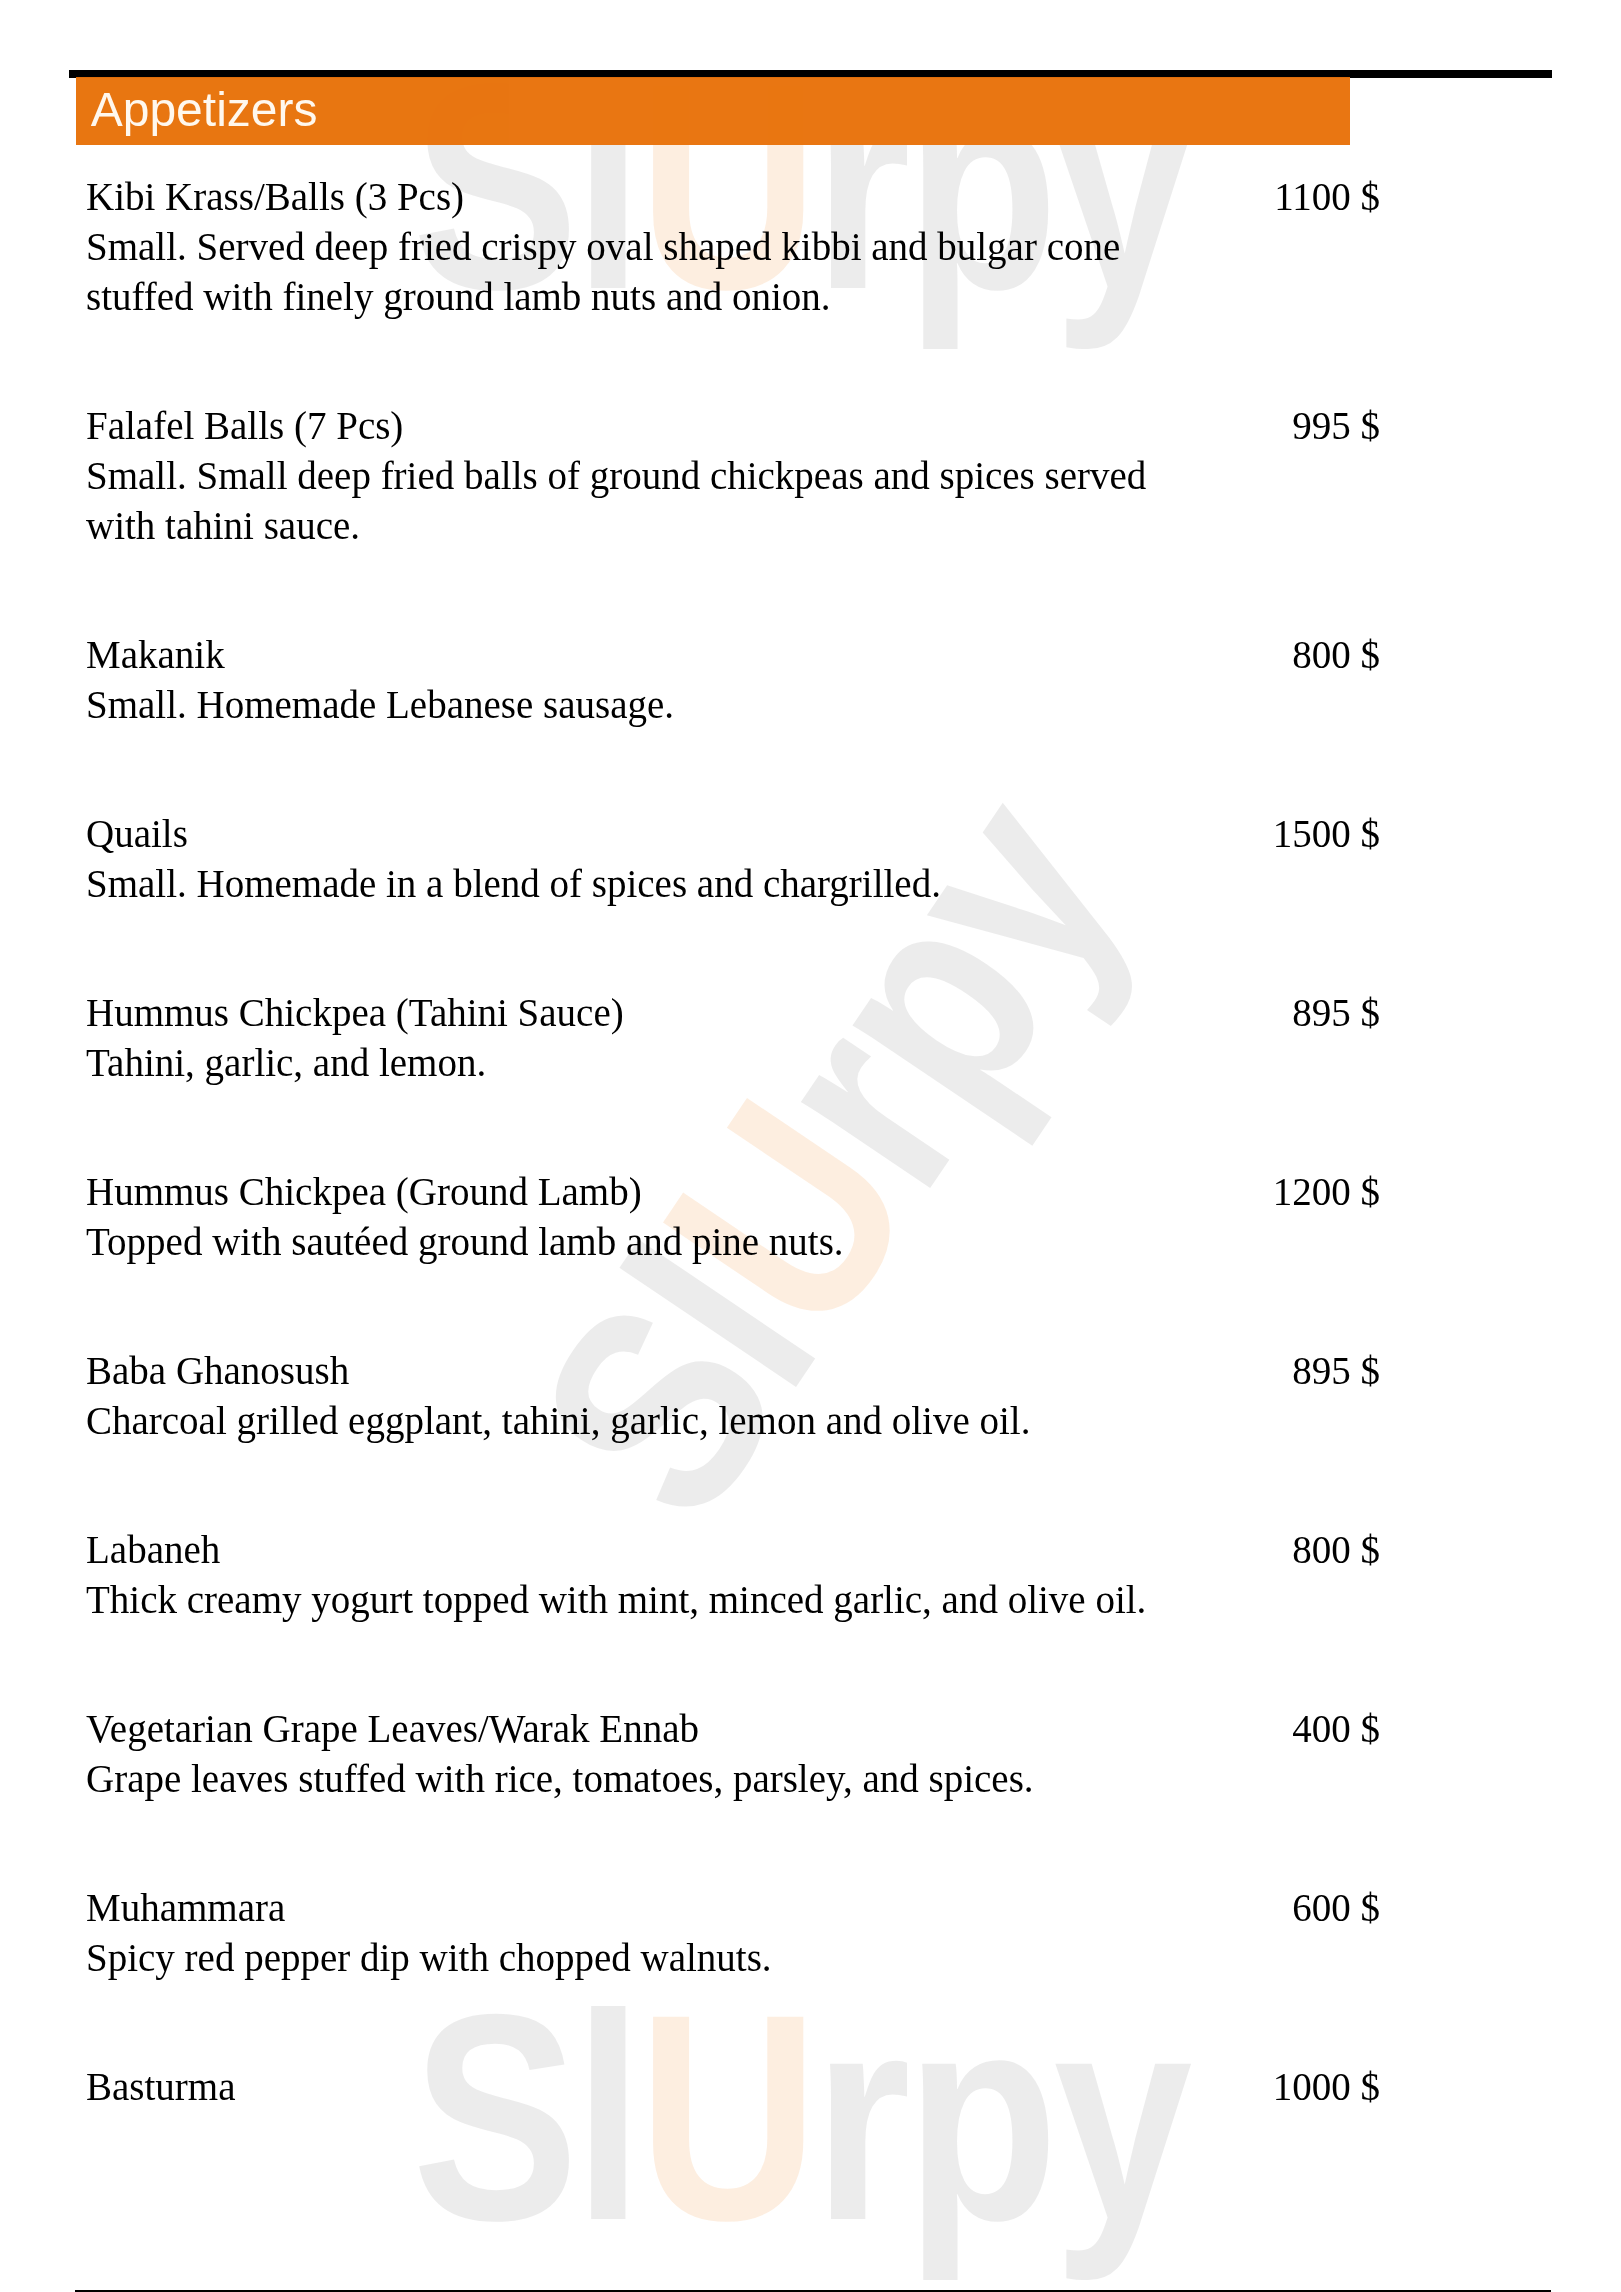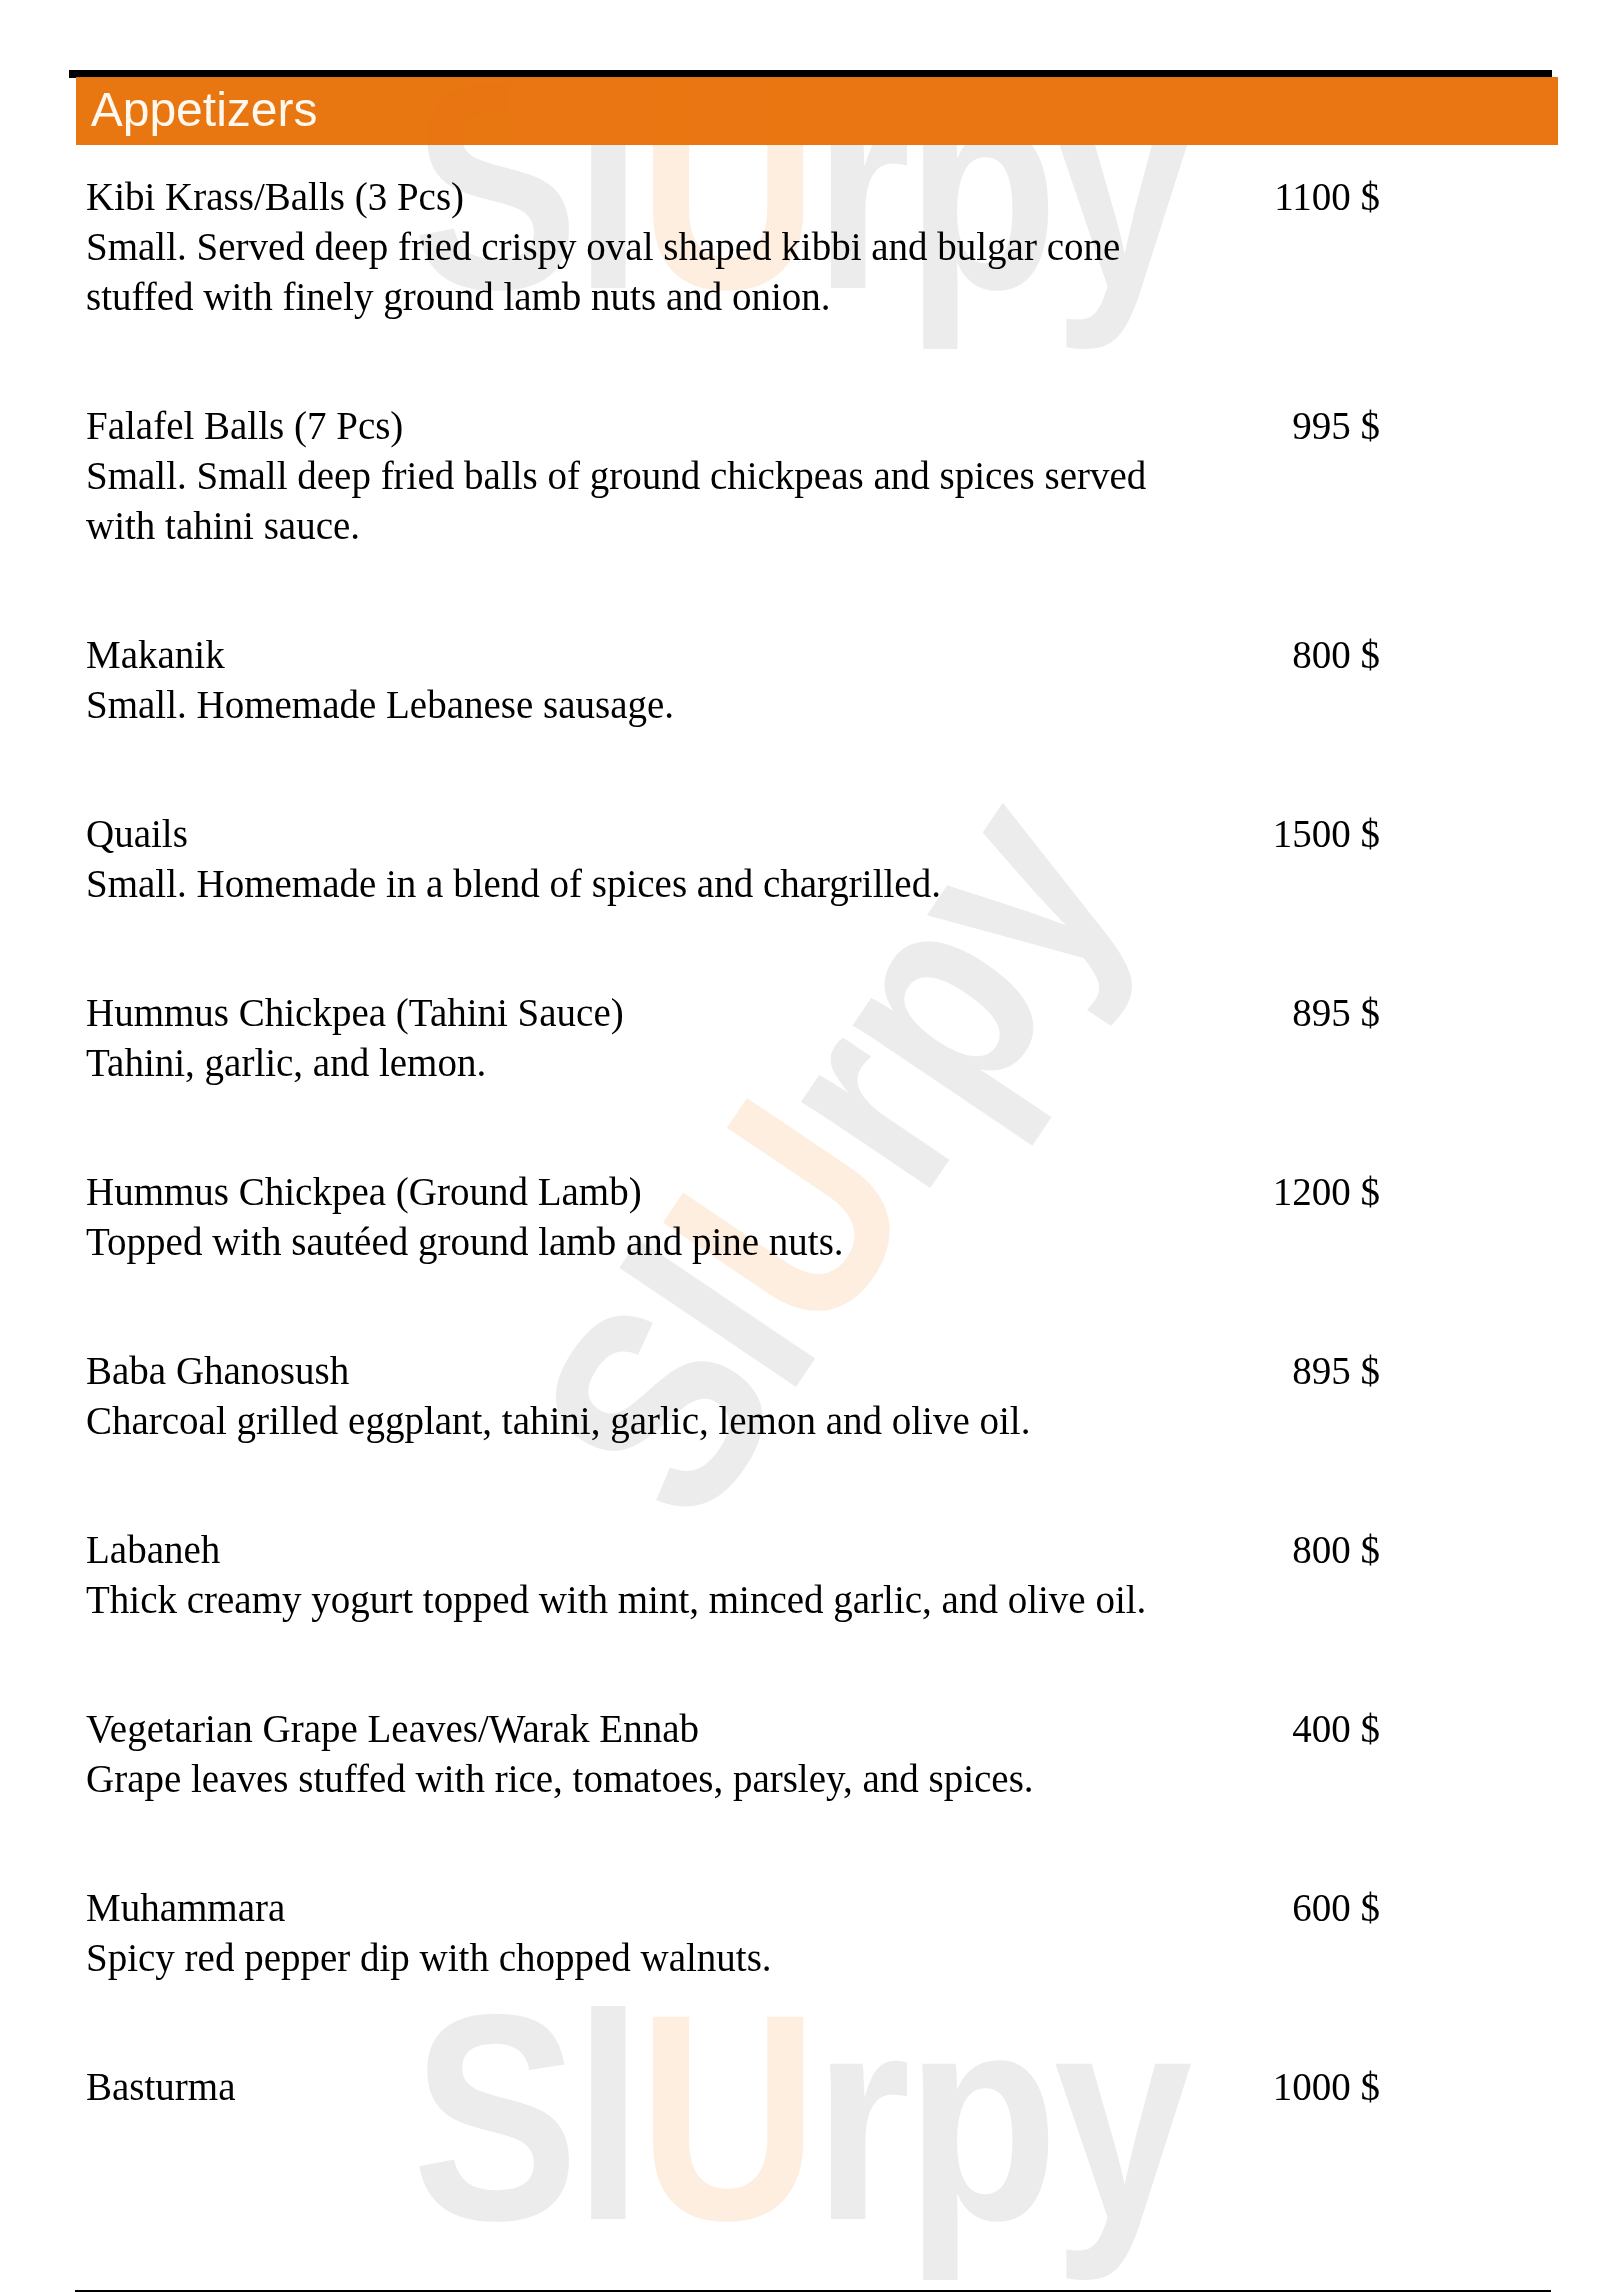--- a/index.html
+++ b/index.html
@@ -19,21 +19,21 @@
   .watermark .wm-orange { color: rgba(240,150,60,0.16); }
   .wm-top { left: 412px; top: 39px; font-size: 294px; transform: scaleX(0.85); transform-origin: left top; }
   .wm-mid { left: 372px; top: 1010px; font-size: 294px; transform: rotate(-56deg) scaleX(0.85); transform-origin: center center; }
   .wm-bot { left: 412px; top: 1970px; font-size: 294px; transform: scaleX(0.85); transform-origin: left top; }
 
   .top-rule {
     position: absolute; left: 69px; top: 70px; width: 1483px; height: 7.8px;
     background: #000000; z-index: 1;
   }
   .section-header {
-    position: absolute; left: 76px; top: 77px; width: 1482px; height: 68px;
+    position: absolute; left: 76px; top: 77px; width: 1274px; height: 68px;
     background: #E8720A; z-index: 1; opacity: 0.97;
   }
   .section-title {
     position: absolute; left: 14.7px; top: 4.9px;
     font-family: "Liberation Sans", sans-serif;
     font-size: 48px; line-height: 55px;
     color: #FFF8EE;
   }
 
   .items {

